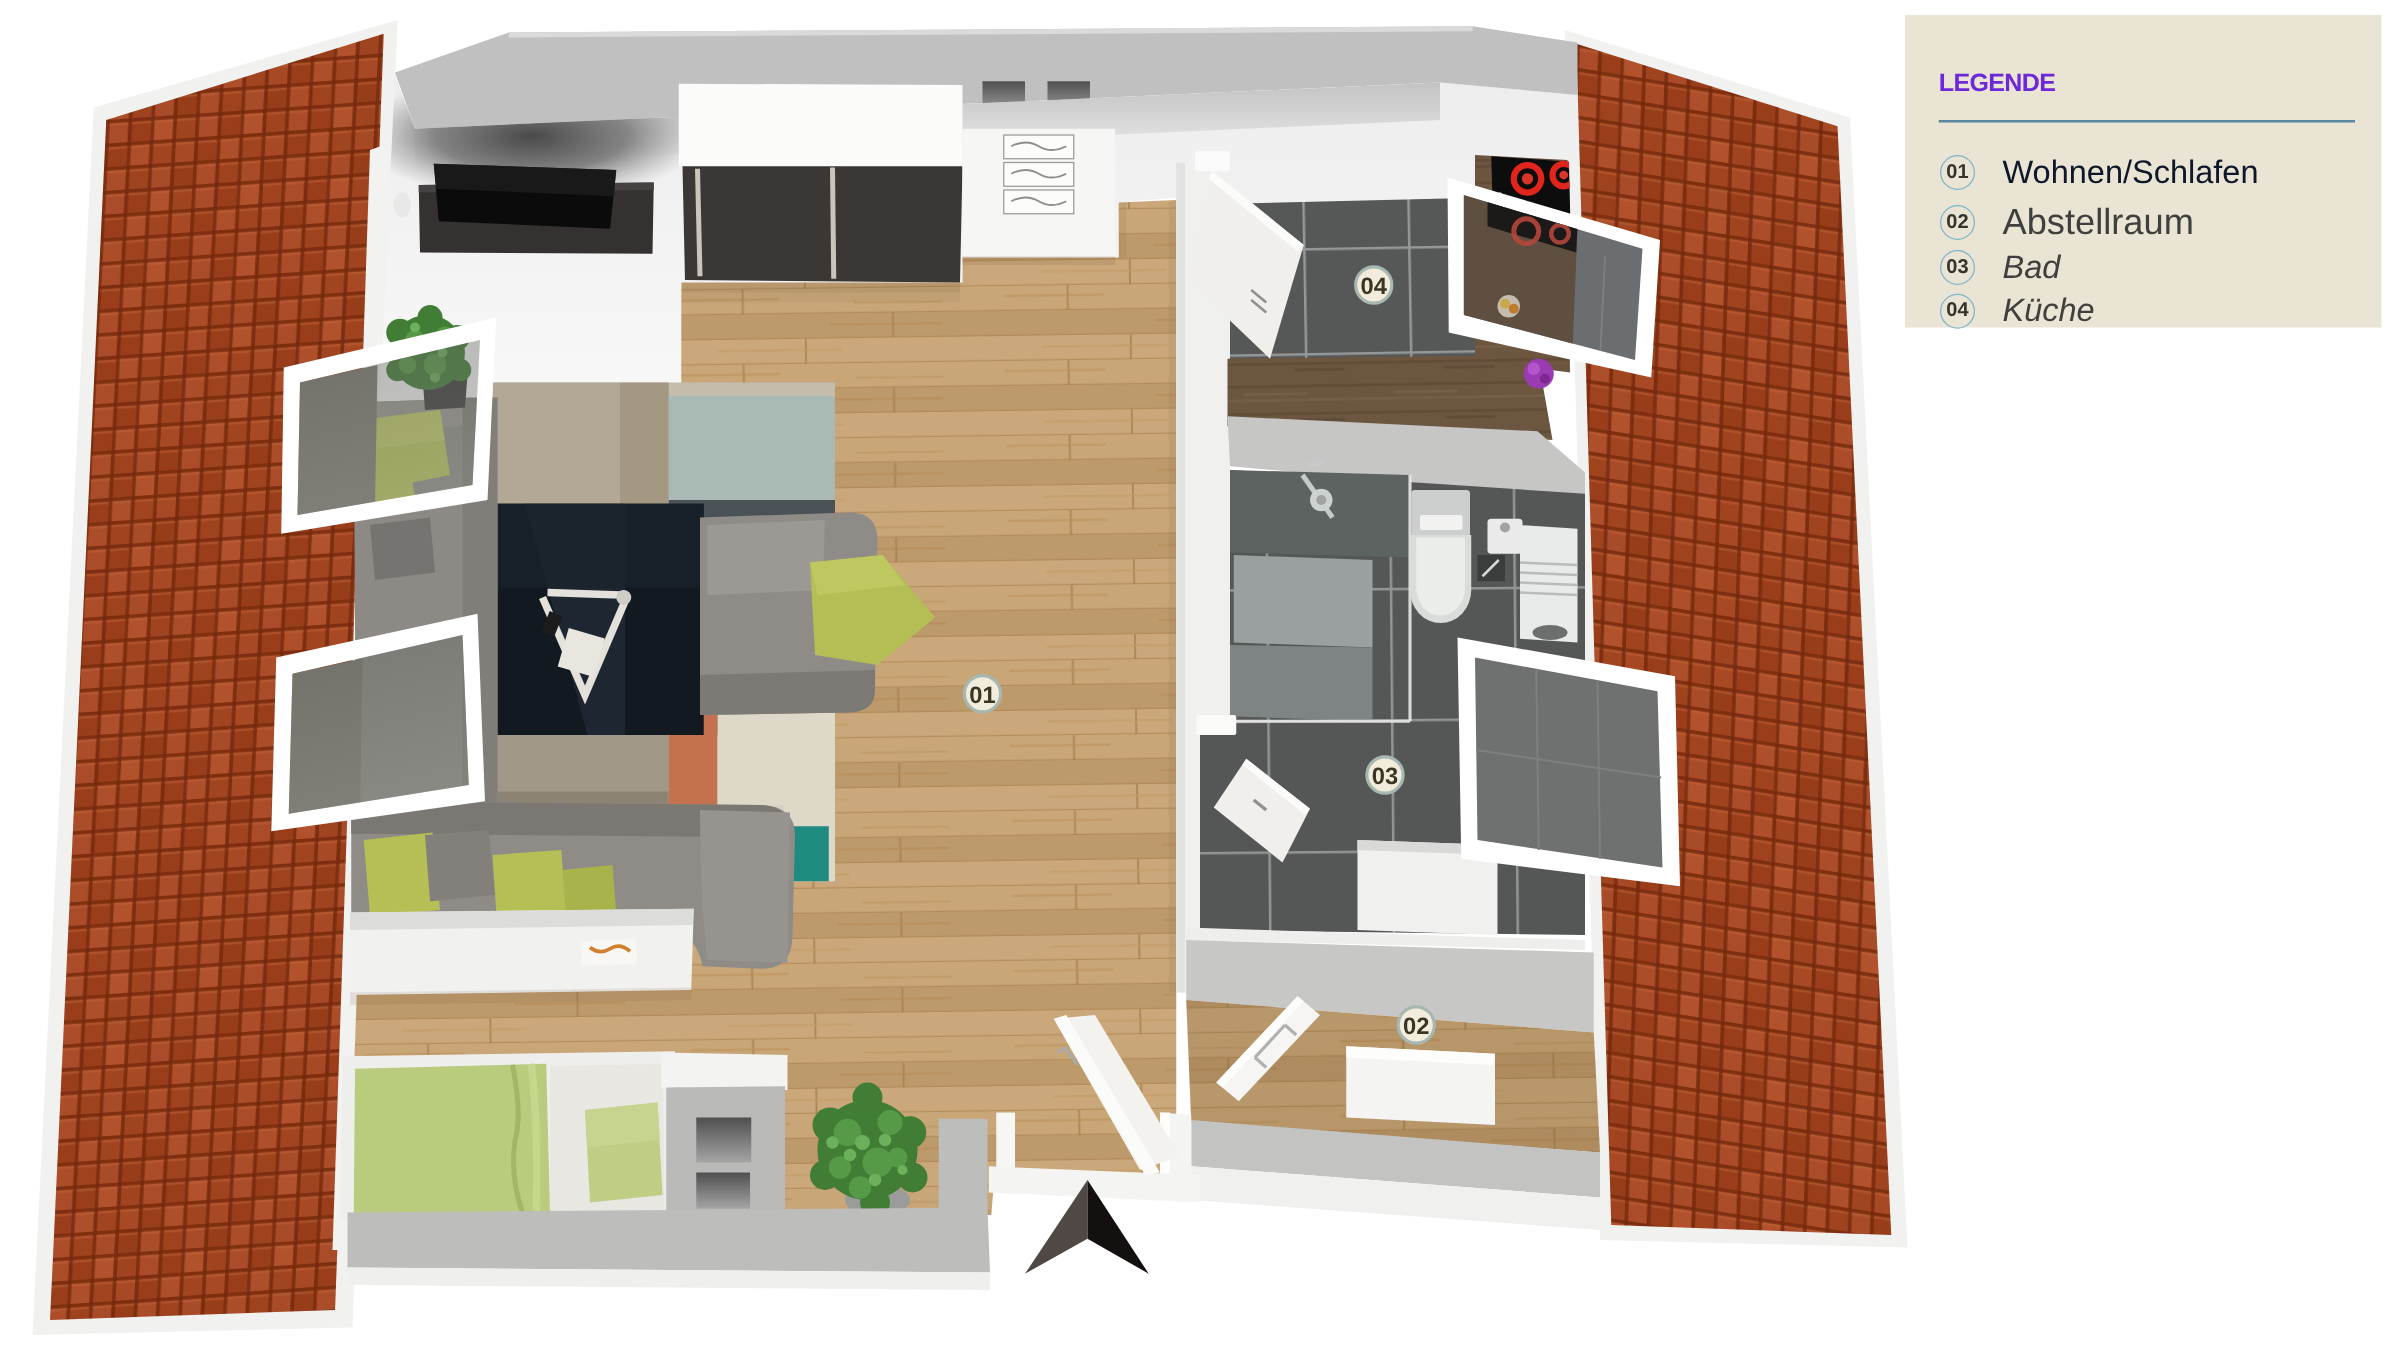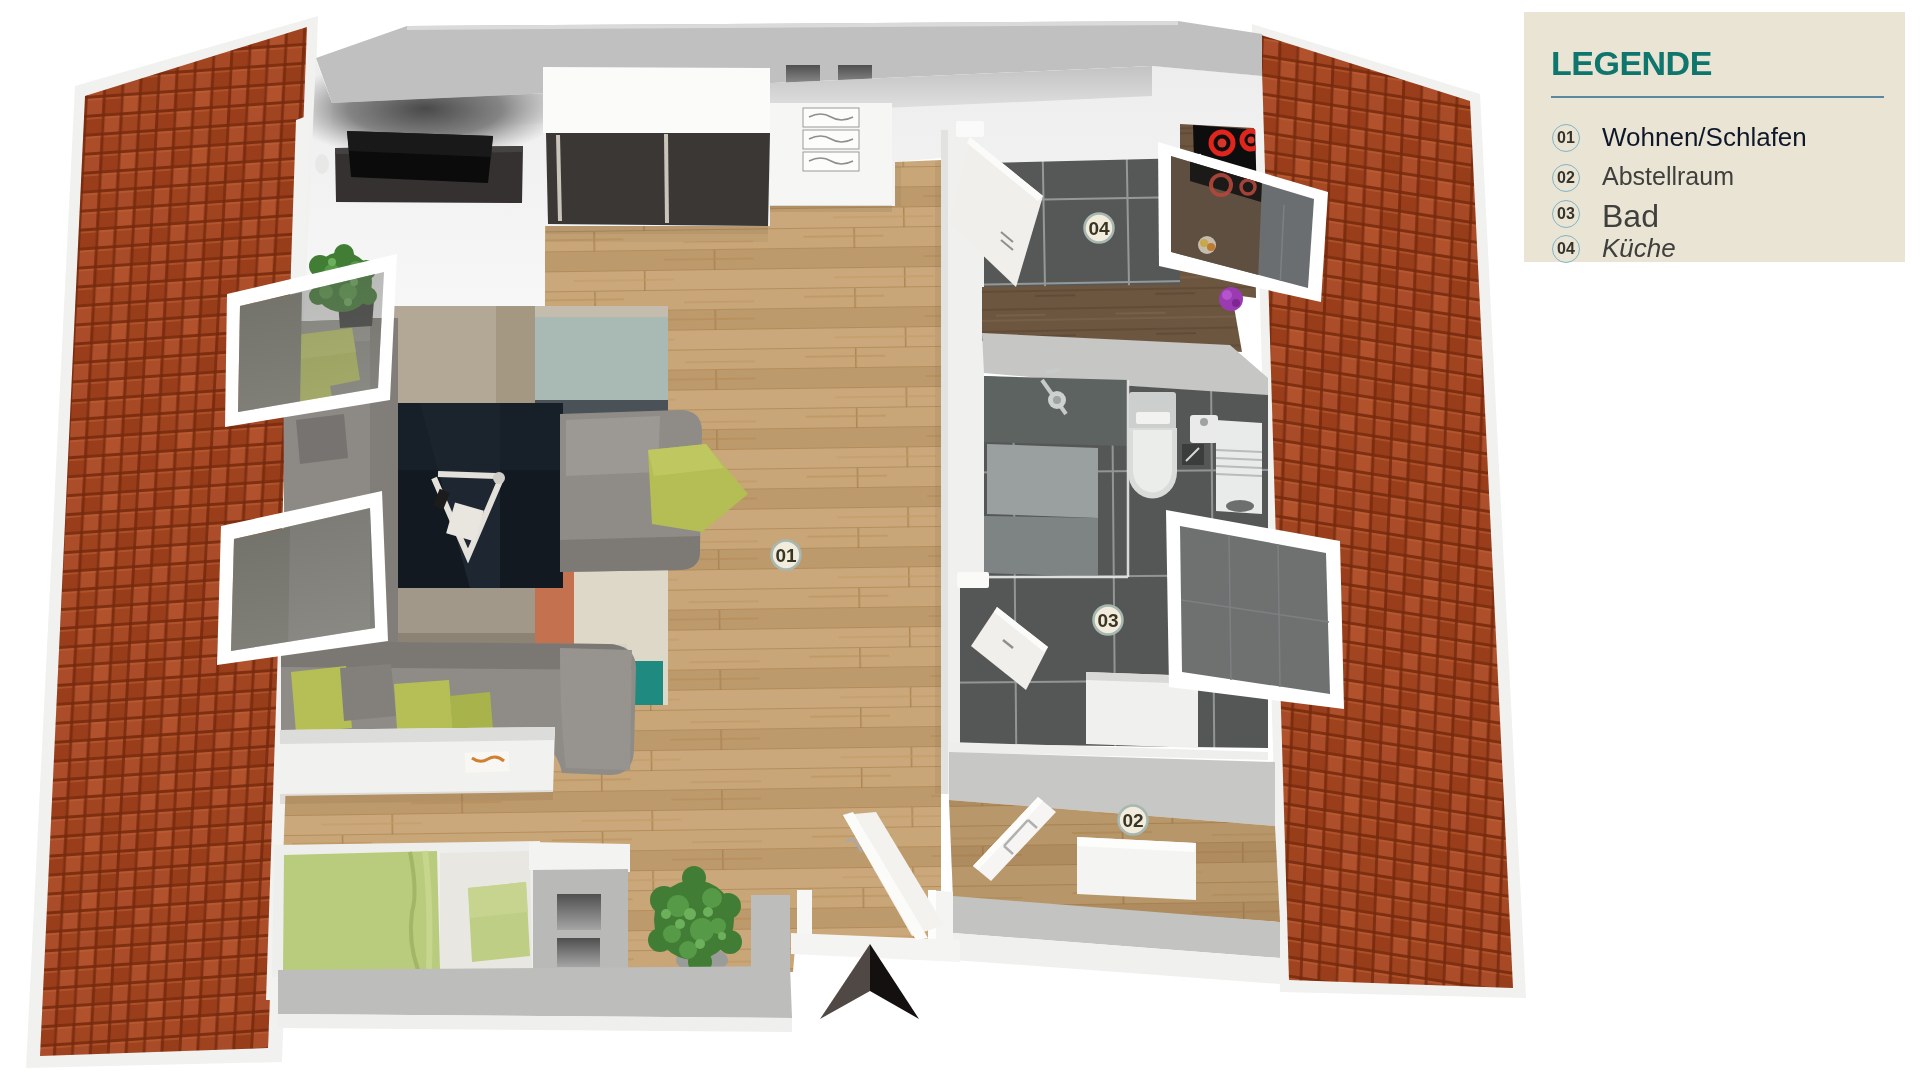--- a/index.html
+++ b/index.html
@@ -504,28 +504,28 @@
 
 <g>
       <circle cx="1099" cy="228" r="14.5" fill="#f2ecdc" stroke="#a7b7b1" stroke-width="2.5"></circle>
 <text x="1099" y="235" text-anchor="middle" font-size="19" font-weight="bold" fill="#393423">04</text>
     </g>
 
 </svg>
 
 <div style="position:absolute;left:1524px;top:12px;width:381px;height:250px;background:#e9e4d3;">
 
-  <div style="position:absolute;left:27px;top:32px;font-size:34px;font-weight:bold;color:#0f766e;letter-spacing:-0.5px;">LEGENDE</div>
+  <div style="position:absolute;left:27px;top:44px;font-size:20px;font-weight:bold;color:#6d28d9;letter-spacing:-0.5px;">LEGENDE</div>
 
   <div style="position:absolute;left:27px;top:84px;width:333px;height:2px;background:#5b87a0;"></div>
 
   <div style="position:absolute;left:28px;top:112px;width:28px;height:28px;border:1.5px solid #7fb4c9;border-radius:50%;box-sizing:border-box;text-align:center;line-height:25px;font-size:16px;font-weight:bold;color:#35332b;">01</div>
   <div style="position:absolute;left:78px;top:110px;font-size:26px;color:#0f172a;">Wohnen/Schlafen</div>
 
   <div style="position:absolute;left:28px;top:152px;width:28px;height:28px;border:1.5px solid #7fb4c9;border-radius:50%;box-sizing:border-box;text-align:center;line-height:25px;font-size:16px;font-weight:bold;color:#35332b;">02</div>
-  <div style="position:absolute;left:78px;top:150px;font-size:25px;color:#3f3f3d;">Abstellraum</div>
+  <div style="position:absolute;left:78px;top:150px;font-size:29px;color:#3f3f3d;">Abstellraum</div>
 
   <div style="position:absolute;left:28px;top:188px;width:28px;height:28px;border:1.5px solid #7fb4c9;border-radius:50%;box-sizing:border-box;text-align:center;line-height:25px;font-size:16px;font-weight:bold;color:#35332b;">03</div>
-  <div style="position:absolute;left:78px;top:186px;font-size:32px;color:#3f3f3d;">Bad</div>
+  <div style="position:absolute;left:78px;top:186px;font-size:26px;color:#3f3f3d;font-style:italic;">Bad</div>
 
   <div style="position:absolute;left:28px;top:223px;width:28px;height:28px;border:1.5px solid #7fb4c9;border-radius:50%;box-sizing:border-box;text-align:center;line-height:25px;font-size:16px;font-weight:bold;color:#35332b;">04</div>
   <div style="position:absolute;left:78px;top:221px;font-size:26px;color:#3f3f3d;font-style:italic;">Küche</div>
 </div>
 
 </body></html>

